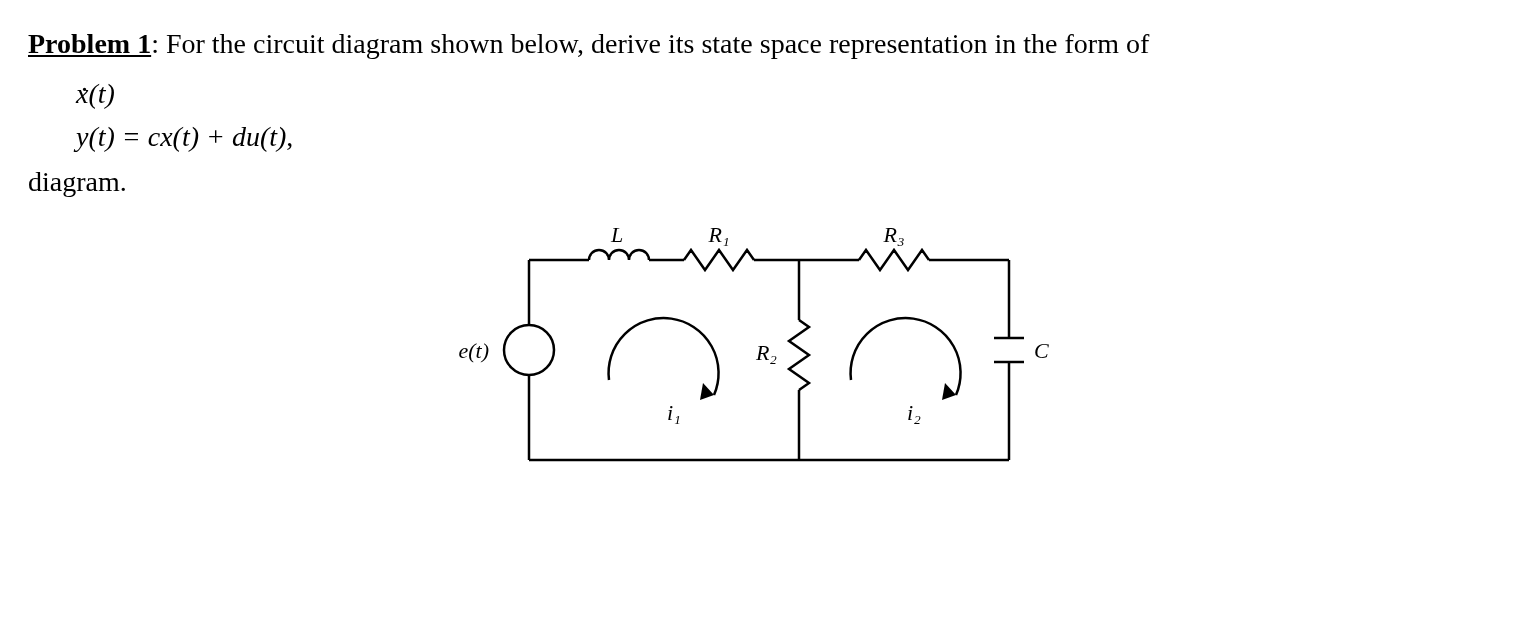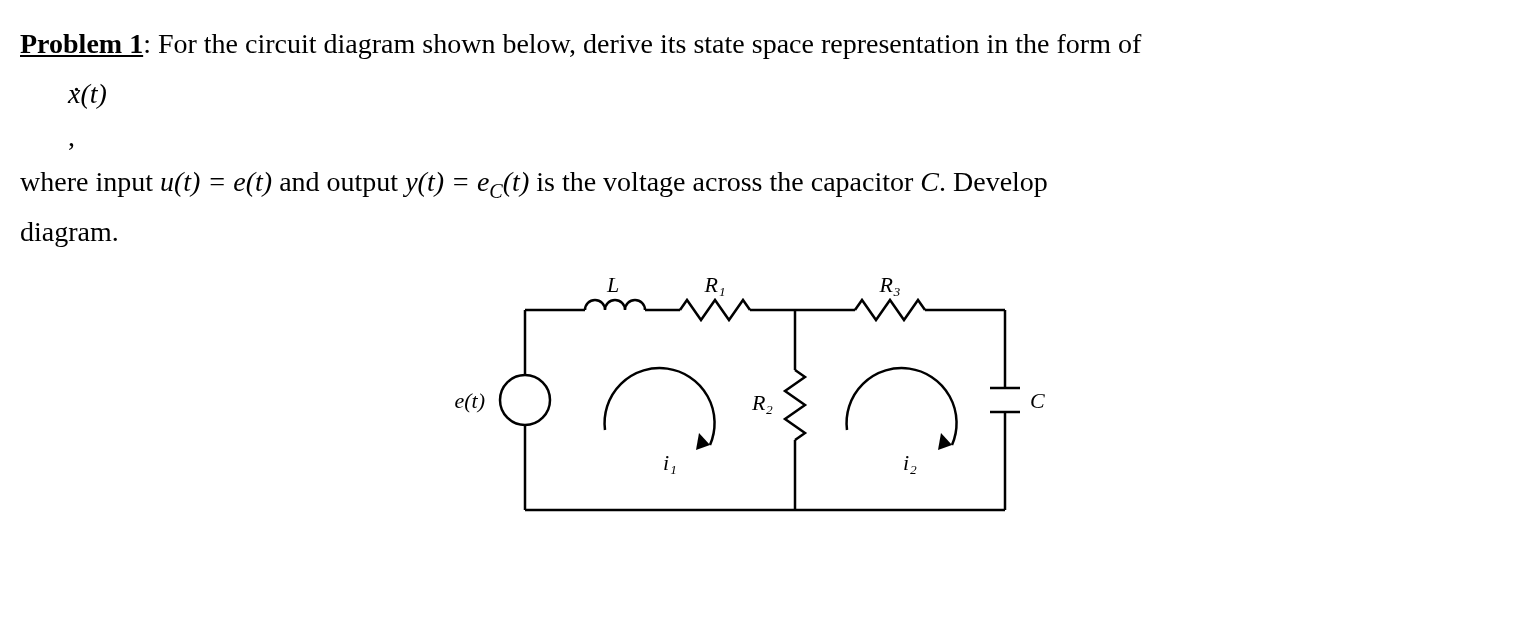--- a/index.html
+++ b/index.html
@@ -6,21 +6,21 @@
     margin: 0;
     padding: 0;
     background: #ffffff;
     font-family: "Times New Roman", Times, serif;
     color: #000;
   }
   .page {
     width: 1538px;
     height: 636px;
     box-sizing: border-box;
-    padding: 20px 28px 0 20px;
+    padding: 20px 28px 0 28px;
     font-size: 28px;
     line-height: 1.5;
   }
   .heading {
     font-weight: bold;
     text-decoration: underline;
   }
   .eq-block {
     margin-left: 48px;
     margin-top: 4px;
@@ -54,27 +54,25 @@
   <div class="body-text">
     <span class="heading">Problem 1</span><span>: For the circuit diagram shown below, derive its state space representation in the form of</span>
   </div>
 
   <div class="eq-block">
     <div class="eq-line">
       <span class="dot-over">x</span>
         <span>(t)</span>
     </div>
     <div class="eq-line">
+      <span>y(t) = cx(t) + du(t)</span>
         <span class="upright"> ,</span>
     </div>
   </div>
 
-  <div class="body-text">
-    <span>where input  </span><span class="it">u(t) = e(t)</span><span>  and output  </span><span class="it">y(t) = e</span><span class="sub">C</span><span class="it">(t)</span><span>  is the voltage across the capacitor </span><span class="it">C</span><span>. Develop</span>
-  </div>
 
 
   <div class="body-text">
     <span>diagram.</span>
   </div>
 
   <div class="diagram-wrap">
     <svg width="620" height="280" viewBox="0 0 620 280">
       <g stroke="#000" stroke-width="2.5" fill="none">
 

